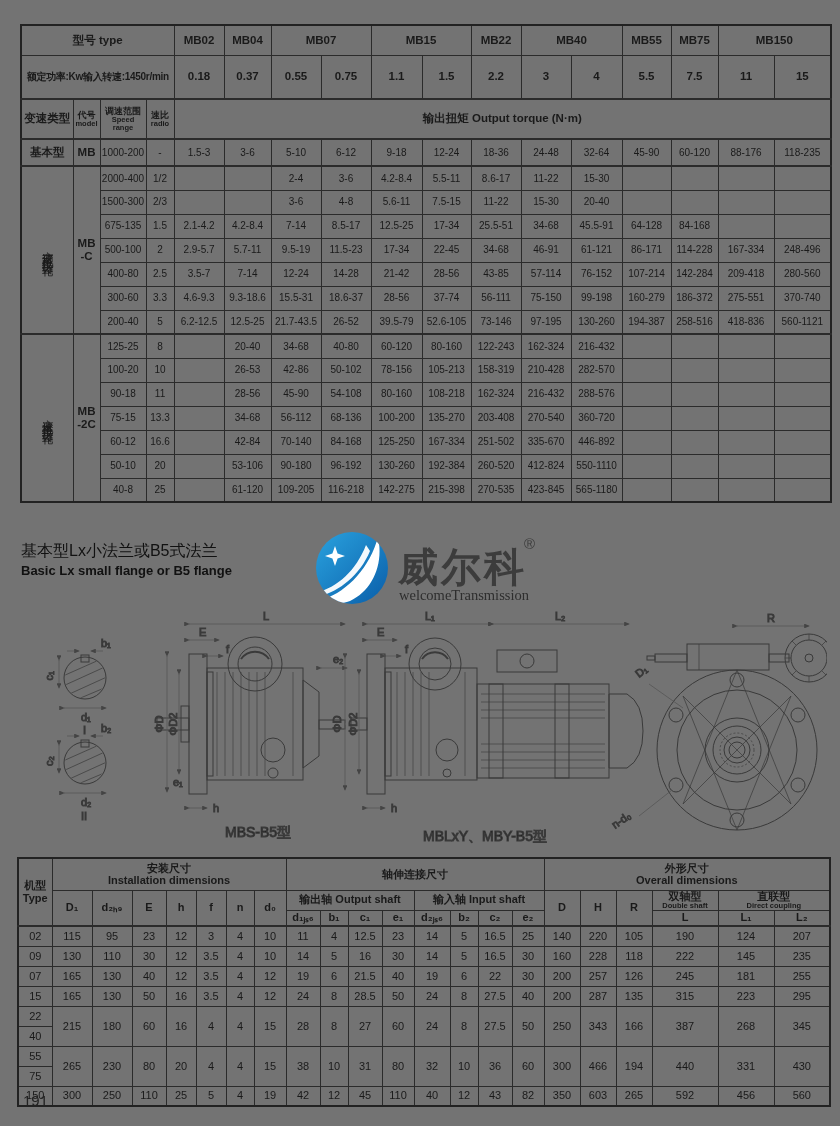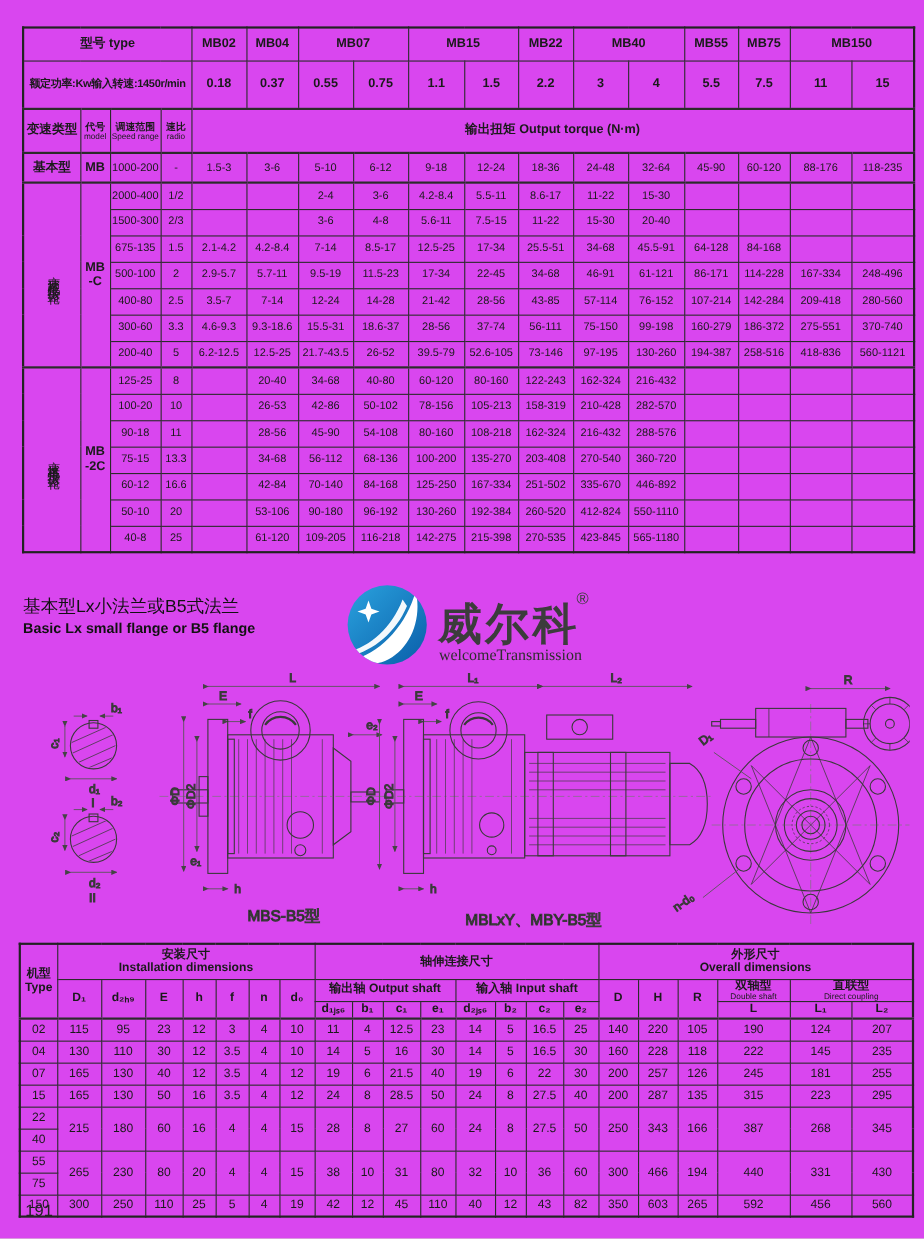--- a/index.html
+++ b/index.html
@@ -1,26 +1,26 @@
 <!DOCTYPE html>
 <html><head>
 <meta charset="utf-8">
 <style>
   html,body{margin:0;padding:0;background:#d8d6d2;}
-  .page{position:relative;width:840px;height:1126px;background:#d946ef;
+  .page{position:relative;width:840px;height:1126px;background:#737373;
         font-family:"Liberation Sans",sans-serif;color:#1a1a1a;overflow:hidden;}
   table{border-collapse:collapse;table-layout:fixed;background:transparent;}
   td{border:1px solid #2b2b2b;text-align:center;vertical-align:middle;
      font-size:10px;line-height:1.15;padding:0 1px;white-space:pre-line;overflow:hidden;}
   td.hd{font-size:11.5px;font-weight:bold;}
   td.sm{font-size:10px;font-weight:bold;letter-spacing:-0.3px;}
   td.xs{font-size:9px;font-weight:bold;line-height:1.05;}
   td.vert{writing-mode:vertical-lr;text-orientation:upright;font-size:11.5px;
           letter-spacing:2px;padding:4px 0;}
-  td .t2{display:block;font-size:7.5px;font-weight:normal;line-height:1;}
+  td .t2{display:block;font-size:7.5px;font-weight:bold;line-height:1;}
   #top-table{position:absolute;left:20px;top:24px;width:810px;border:2px solid #222;}
   #top-table tr:nth-child(3) td,#top-table tr:nth-child(4) td,
   #top-table tr:nth-child(5) td,#top-table tr:nth-child(12) td{border-top-width:2px;}
   #bottom-table{position:absolute;left:17px;top:857px;width:812px;border:2px solid #222;}
   #bottom-table tr:nth-child(4) td{border-top-width:2px;}
   #bottom-table td{font-size:11px;}
   #bottom-table td.hd{font-size:11px;}
   .note{position:absolute;left:21px;top:508px;width:800px;font-size:12px;color:#111;}
   .heading-cn{position:absolute;left:21px;top:541px;font-size:16px;color:#111;}
   .heading-en{position:absolute;left:21px;top:563px;font-size:13px;font-weight:bold;color:#111;}
@@ -676,21 +676,21 @@
           <td>16.5</td>
           <td>25</td>
           <td>140</td>
           <td>220</td>
           <td>105</td>
           <td>190</td>
           <td>124</td>
           <td>207</td>
         </tr>
         <tr style="height: 20px;">
-          <td>04</td>
+          <td>09</td>
           <td>130</td>
           <td>110</td>
           <td>30</td>
           <td>12</td>
           <td>3.5</td>
           <td>4</td>
           <td>10</td>
           <td>14</td>
           <td>5</td>
           <td>16</td>

